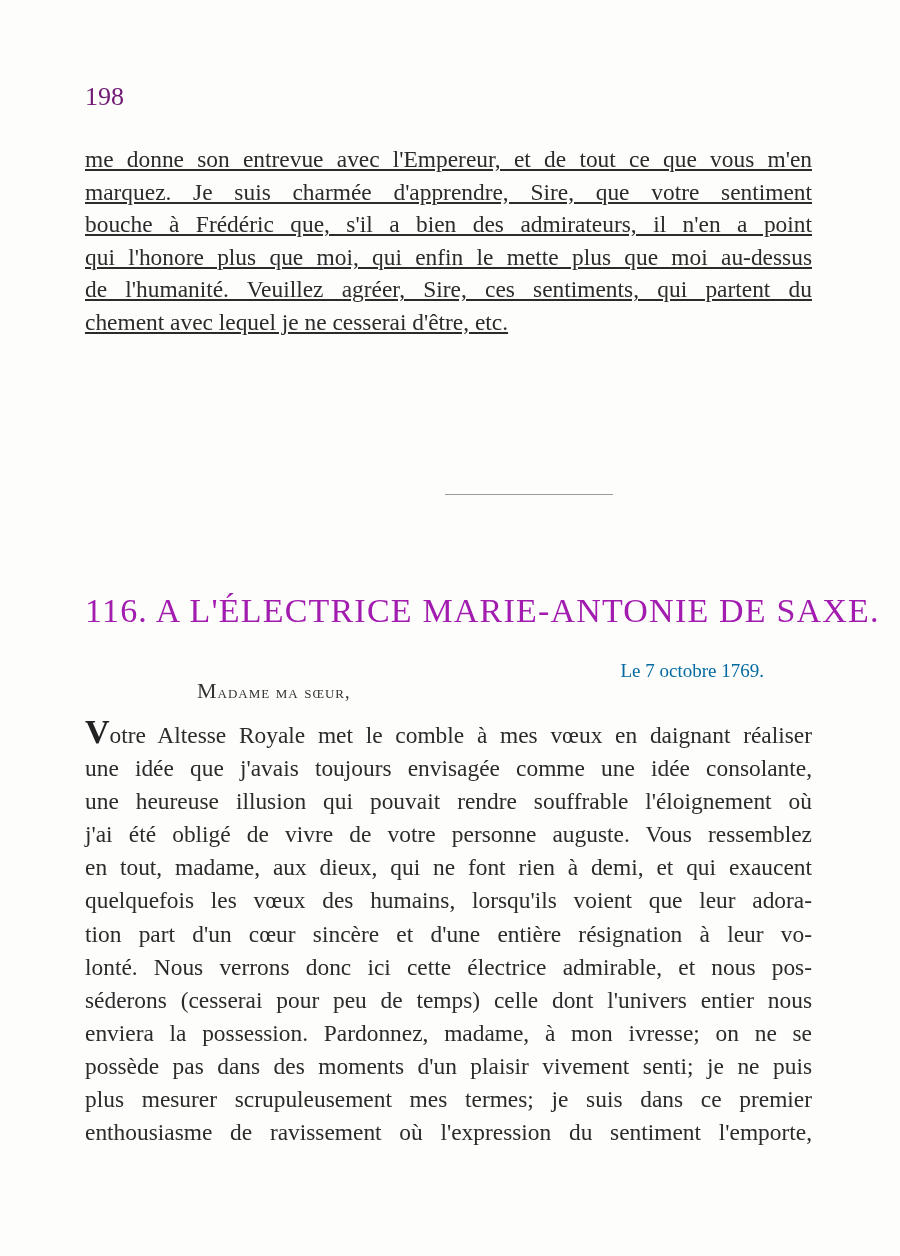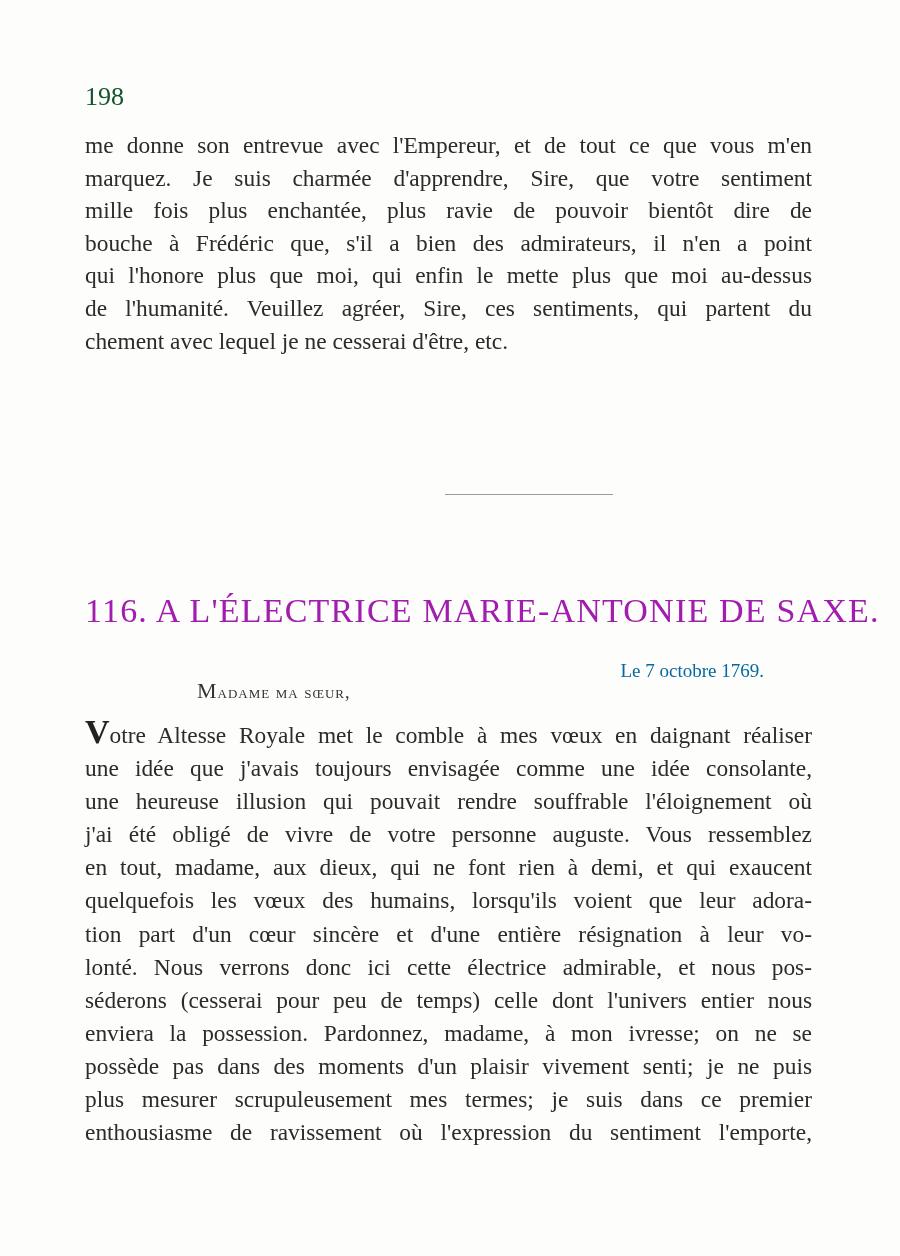--- a/index.html
+++ b/index.html
@@ -22,21 +22,21 @@
       width: 727px;
     }
     .running-head {
       position: absolute;
       top: 80px;
       left: 0;
       width: 727px;
       height: 36px;
       font-size: 27px;
       letter-spacing: 1.6px;
-      color: #14532d;
+      color: #701a75;
       white-space: nowrap;
     }
     .running-head .folio {
       position: absolute;
       left: 0;
       top: 2px;
       font-size: 26px;
       letter-spacing: 0;
     }
     .running-head .title {
@@ -55,21 +55,21 @@
     .para .line {
       display: block;
       height: 32.6px;
       white-space: nowrap;
       text-align: justify;
       text-align-last: justify;
     }
     .para .line.last {
       text-align-last: left;
     }
-    .para-a { top: 129px; }
+    .para-a { top: 143px; text-decoration: underline; }
     .para-b { top: 719px; line-height: 33.1px; }
     .para-b .line { height: 33.1px; }
     .separator {
       position: absolute;
       left: 360px;
       top: 494px;
       width: 168px;
       height: 0;
       border-top: 1px solid #9a9a9a;
     }
@@ -119,21 +119,20 @@
 
 <div class="page">
 
   <div class="running-head">
     <span class="folio">198</span>
   </div>
 
   <div class="para para-a">
     <span class="line">me donne son entrevue avec l'Empereur, et de tout ce que vous m'en</span>
     <span class="line">marquez. Je suis charmée d'apprendre, Sire, que votre sentiment</span>
-    <span class="line">mille fois plus enchantée, plus ravie de pouvoir bientôt dire de</span>
     <span class="line">bouche à Frédéric que, s'il a bien des admirateurs, il n'en a point</span>
     <span class="line">qui l'honore plus que moi, qui enfin le mette plus que moi au-dessus</span>
     <span class="line">de l'humanité. Veuillez agréer, Sire, ces sentiments, qui partent du</span>
     <span class="line last">chement avec lequel je ne cesserai d'être, etc.</span>
   </div>
 
   <div class="separator"></div>
 
   <div class="letter-heading">116. A L'ÉLECTRICE MARIE-ANTONIE DE SAXE.</div>
 

